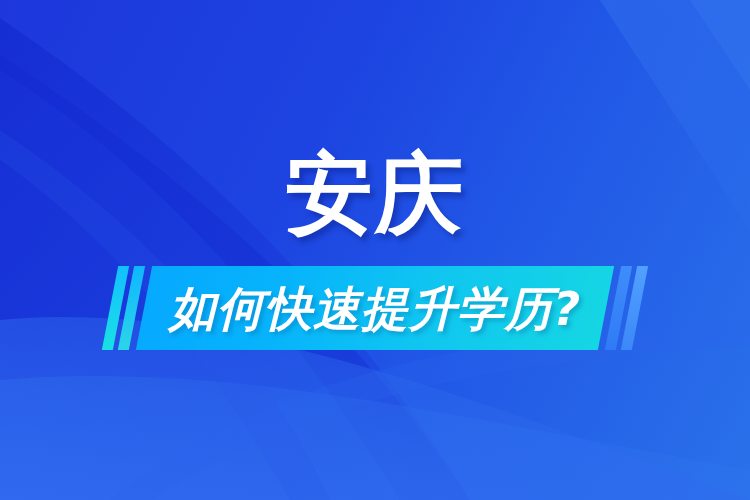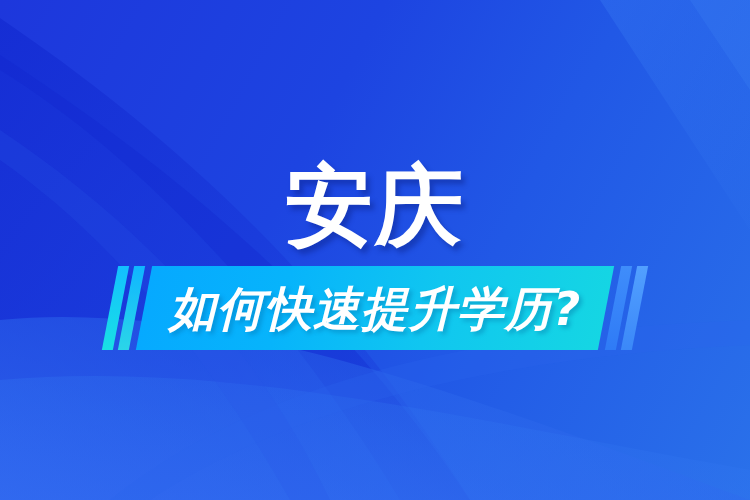--- a/index.html
+++ b/index.html
@@ -39,21 +39,20 @@
   }
   .main-title {
     display: inline-block;
     font-family: "DejaVu Sans", "Liberation Sans", sans-serif;
     font-size: 88px;
     line-height: 1;
     font-weight: 700;
     color: #ffffff;
     letter-spacing: 2px;
     text-shadow: 4px 5px 5px rgba(8, 26, 120, .38);
-    margin-top: 12px;
   }
 
   
   .banner-row {
     position: absolute;
     left: 0;
     right: 0;
     top: 266px;
     height: 84px;
     display: flex;

